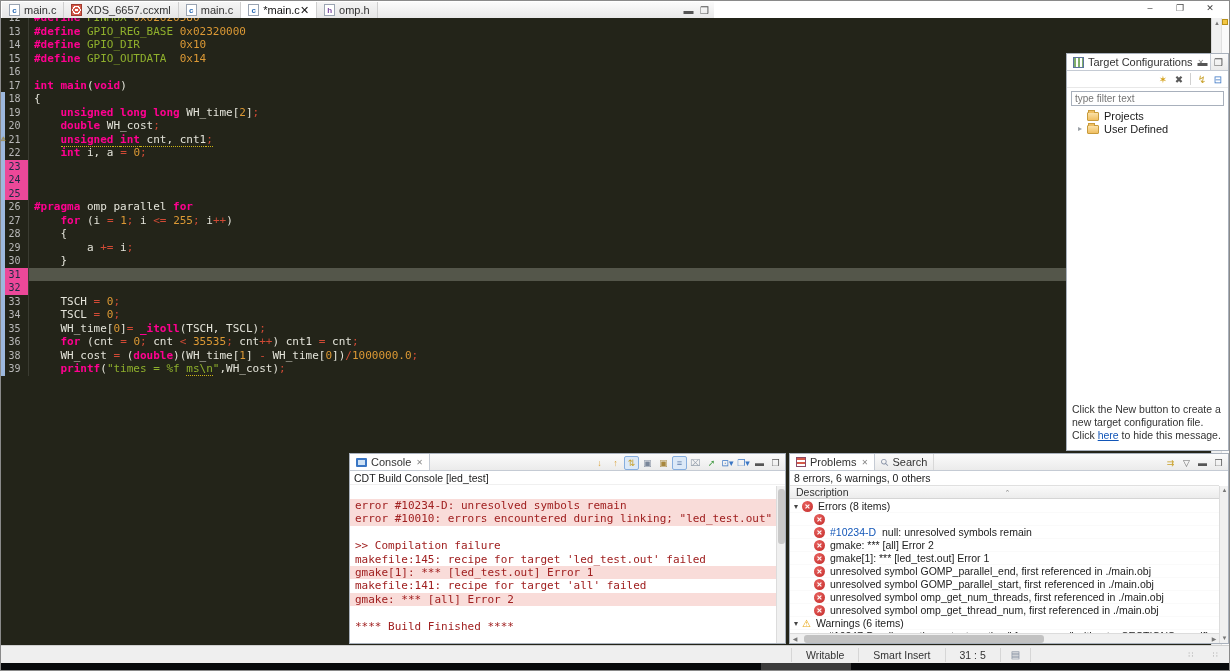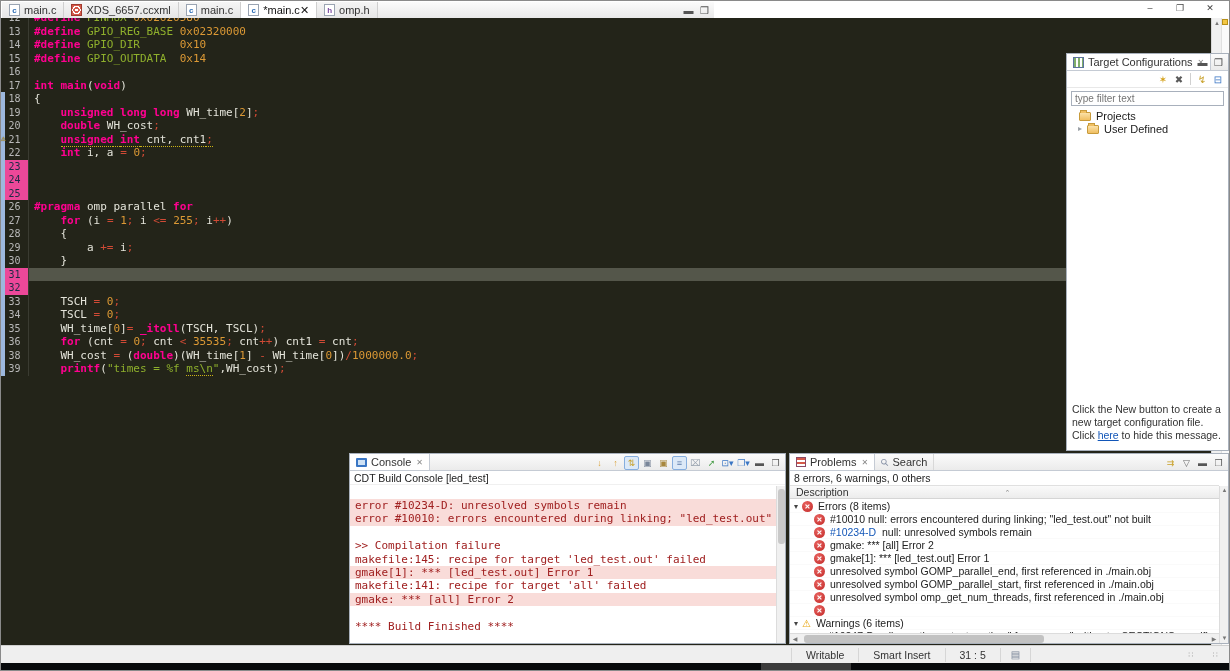--- a/index.html
+++ b/index.html
@@ -612,21 +612,21 @@
         <span class="ic" style="color: rgb(212, 160, 23);">✶</span>
         <span class="ic" style="color: rgb(90, 90, 90);">✖</span>
         <span class="sep"></span>
         <span class="ic" style="color: rgb(200, 160, 40);">↯</span>
         <span class="ic" style="color: rgb(58, 118, 196);">⊟</span>
       </div>
     <div class="filter">
       <input type="text" placeholder="type filter text" style="">
     </div>
     <div id="target-tree">
-        <div class="trow" style="">
+        <div class="trow" style="padding-left: 8px;">
           <span class="arrow"></span>
           <span class="sel">
             <span class="ti ti-folder">
               <i></i>
             </span>
             <span class="lbl">Projects</span>
           </span>
         </div>
         <div class="trow" style="padding-left: 8px;">
           <span class="arrow">▸</span>
@@ -709,21 +709,20 @@
       <span class="sort">⌃</span>
     </div>
     <div class="plist" id="problems-list">
         <div class="prow">
           <span class="arrow">▾</span>
           <span class="erricon">✕</span>
           <span>Errors (8 items)</span>
         </div>
         <div class="prow item">
           <span class="erricon">✕</span>
-          <span style="white-space: pre;">#10010 null: errors encountered during linking; "led_test.out" not built</span>
         </div>
         <div class="prow item">
           <span class="erricon">✕</span>
           <a>#10234-D</a>
           <span style="white-space: pre;">  null: unresolved symbols remain</span>
         </div>
         <div class="prow item">
           <span class="erricon">✕</span>
           <span style="white-space: pre;">gmake: *** [all] Error 2</span>
         </div>
@@ -738,20 +737,21 @@
         <div class="prow item">
           <span class="erricon">✕</span>
           <span style="white-space: pre;">unresolved symbol GOMP_parallel_start, first referenced in ./main.obj</span>
         </div>
         <div class="prow item">
           <span class="erricon">✕</span>
           <span style="white-space: pre;">unresolved symbol omp_get_num_threads, first referenced in ./main.obj</span>
         </div>
         <div class="prow item">
           <span class="erricon">✕</span>
+          <span style="white-space: pre;">unresolved symbol omp_get_thread_num, first referenced in ./main.obj</span>
         </div>
         <div class="prow">
           <span class="arrow">▾</span>
           <span class="warnicon">⚠</span>
           <span>Warnings (6 items)</span>
         </div>
         <div class="prow item">
           <span class="warnicon">⚠</span>
           <span style="white-space: pre;">#10247-D null: creating output section ".far:common" without a SECTIONS specification</span>
         </div>

